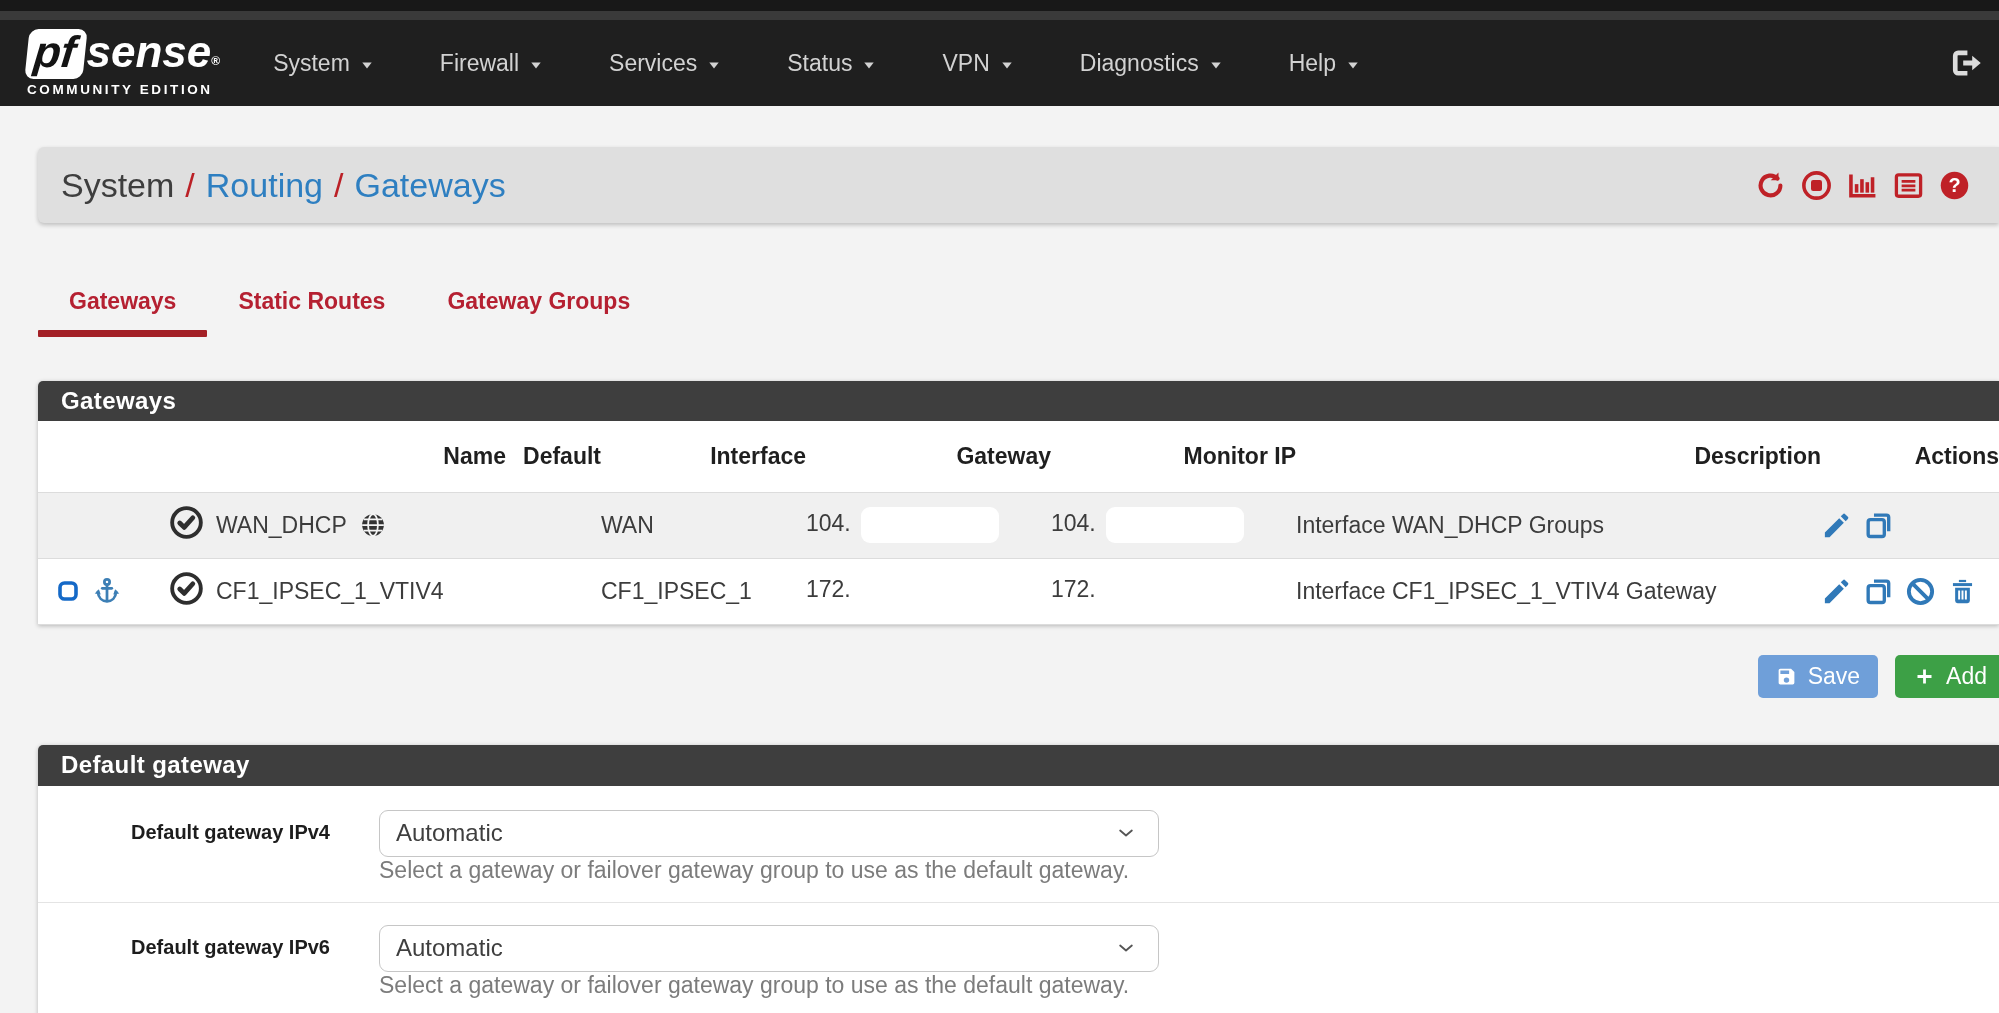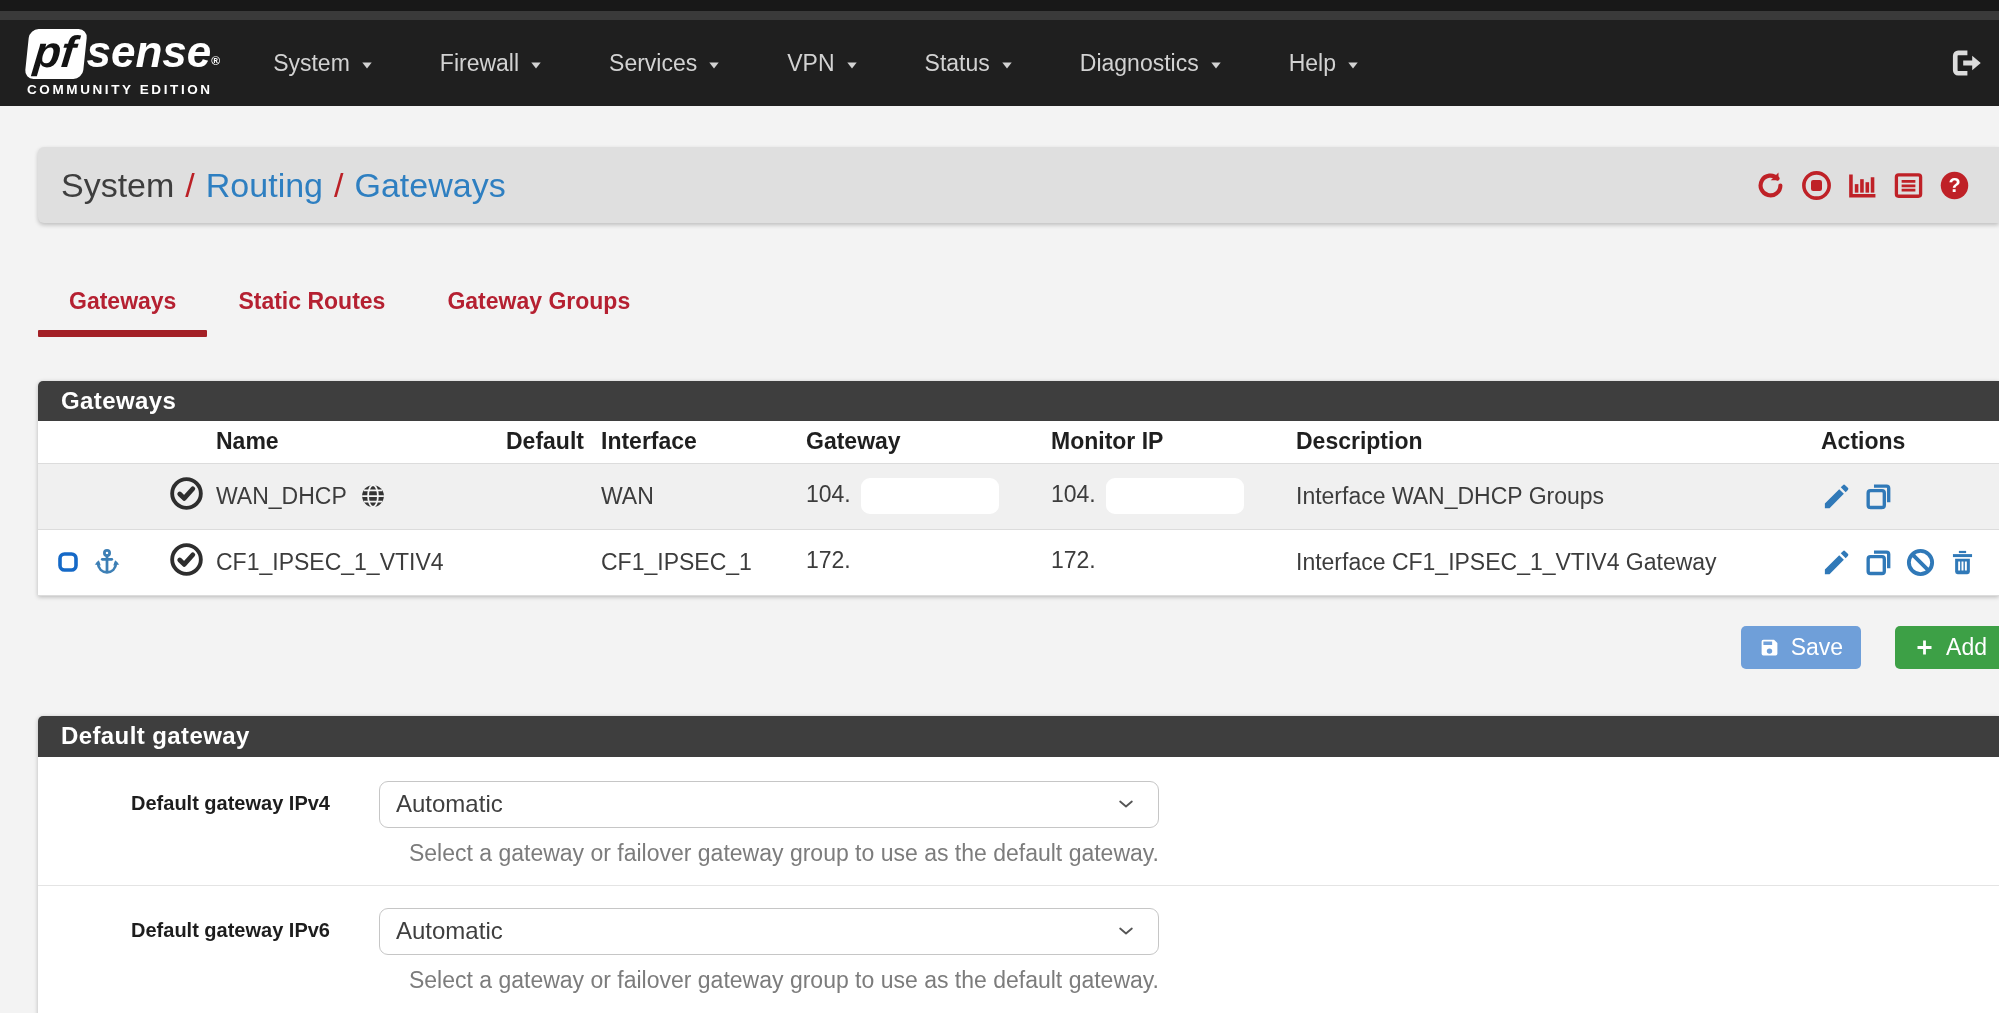--- a/index.html
+++ b/index.html
@@ -55,22 +55,22 @@
 
   .panel { margin-top:44px; background:#fff; box-shadow:0 1px 4px rgba(0,0,0,.25); border-radius:5px 0 0 0; }
   .panel-header { height:40px; background:var(--panel-header,#3e3e3e); color:#fff; font-weight:bold;
          font-size:24px; letter-spacing:.4px; display:flex; align-items:center;
          padding-left:23px; border-radius:5px 0 0 0; }
   .panel2 { margin-top:47px; }
   .panel2 .panel-header { height:41px; }
 
   
   table.gwtable { width:100%; border-collapse:collapse; table-layout:fixed; background:#fff; }
-  table.gwtable th { height:42px; font-size:23px; font-weight:bold; color:#1f1f1f;
-                     text-align:left; vertical-align:middle; padding:0; }
+  table.gwtable th { height:71px; font-size:23px; font-weight:bold; color:#1f1f1f;
+                     text-align:right; vertical-align:middle; padding:0; }
   table.gwtable td { height:66px; font-size:23px; color:#3c3c3c; vertical-align:middle;
                      border-top:1px solid #dcdcdc; padding:0; }
   table.gwtable tbody tr:last-child td { border-bottom:1px solid #dcdcdc; }
   tr.stripe td { background:#f0f0f0; }
   .c-name    { padding-left:9px; }
   .c-default { text-align:center; }
   .c-iface   { padding-left:20px; }
   .c-gw      { padding-left:23px; }
   .c-mon     { padding-left:21px; }
   .c-desc    { padding-left:5px; }
@@ -79,39 +79,39 @@
   .handleflex { padding-left:18px; gap:12px; }
   .ic-status { width:37px; height:37px; color:#2e2e2e; margin-left:12px; }
   .ic-globe  { width:28px; height:28px; color:#333; margin-left:4px; }
   .ic-square { width:24px; height:24px; color:#1569c7; }
   .ic-anchor { width:30px; height:34px; color:#3d7fb5; }
   .redact { display:inline-block; width:138px; height:36px; background:#fff;
             border-radius:9px; margin-left:10px; vertical-align:middle; }
   .act { width:31px; height:31px; color:var(--action-blue,#3079b8); cursor:pointer; margin-right:3px; }
 
   
-  .btn-row { display:flex; justify-content:flex-end; align-items:center; margin-top:30px; gap:34px; }
+  .btn-row { display:flex; justify-content:flex-end; align-items:center; margin-top:30px; gap:17px; }
   .btn { height:43px; border:none; border-radius:5px; color:#fff; font-size:23px;
          display:flex; align-items:center; gap:11px; font-family:inherit; cursor:pointer; }
   .btn .icon { width:21px; height:21px; color:#fff; }
   .btn-save { background:var(--save-blue,#6f9fd9); padding:0 18px; }
   .btn-add  { background:var(--add-green,#3da046); padding:0 26px 0 19px; margin-right:-14px; }
 
   
   .panel-body { background:#fff; padding:22px 0 4px 0; }
   .field-row { display:flex; padding:2px 0 18px 0; }
   .field-row + .field-row { border-top:1px solid #e4e4e4; padding-top:22px; }
   .f-label { width:292px; flex-shrink:0; text-align:right; font-weight:bold;
              font-size:20px; color:#1d1d1d; padding-top:11px; }
   .f-control { margin-left:49px; }
   .selectbox { width:780px; height:47px; border:1.5px solid #c6c6c6; border-radius:9px;
                background:#fff; display:flex; align-items:center; justify-content:space-between;
                padding:0 22px 0 16px; font-size:24px; color:#3f3f3f; cursor:pointer; }
   .chev { width:20px; height:20px; color:#555; }
-  .f-help { margin-top:12px; font-size:23px; color:#7c7c7c;text-align:right; }
+  .f-help { font-size:23px; color:#7c7c7c; }
 </style>
 </head>
 <body>
 
 <div class="strip1"></div>
 <div class="strip2"></div>
 
 <nav class="topnav">
   <div class="brand">
     <div class="wordmark">
@@ -140,29 +140,29 @@
       </li>
       <li>
         <span>Services</span>
         <span class="icon">
           <svg viewBox="0 0 14 14">
             <path d="M2.3 4.4h9.4L7 10.4z" fill="currentColor"></path>
           </svg>
         </span>
       </li>
       <li>
+        <span>Status</span>
+        <span class="icon">
+          <svg viewBox="0 0 14 14">
+            <path d="M2.3 4.4h9.4L7 10.4z" fill="currentColor"></path>
+          </svg>
+        </span>
+      </li>
+      <li>
         <span>VPN</span>
-        <span class="icon">
-          <svg viewBox="0 0 14 14">
-            <path d="M2.3 4.4h9.4L7 10.4z" fill="currentColor"></path>
-          </svg>
-        </span>
-      </li>
-      <li>
-        <span>Status</span>
         <span class="icon">
           <svg viewBox="0 0 14 14">
             <path d="M2.3 4.4h9.4L7 10.4z" fill="currentColor"></path>
           </svg>
         </span>
       </li>
       <li>
         <span>Diagnostics</span>
         <span class="icon">
           <svg viewBox="0 0 14 14">

